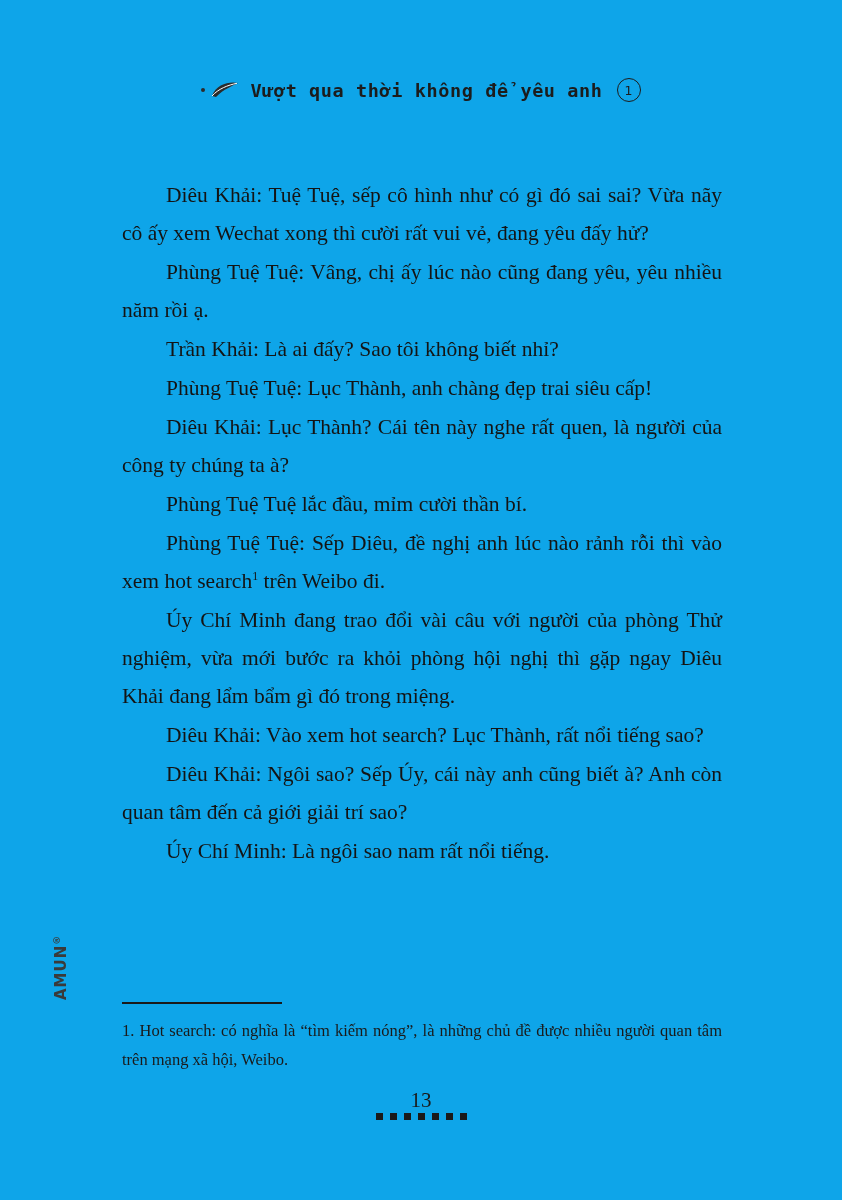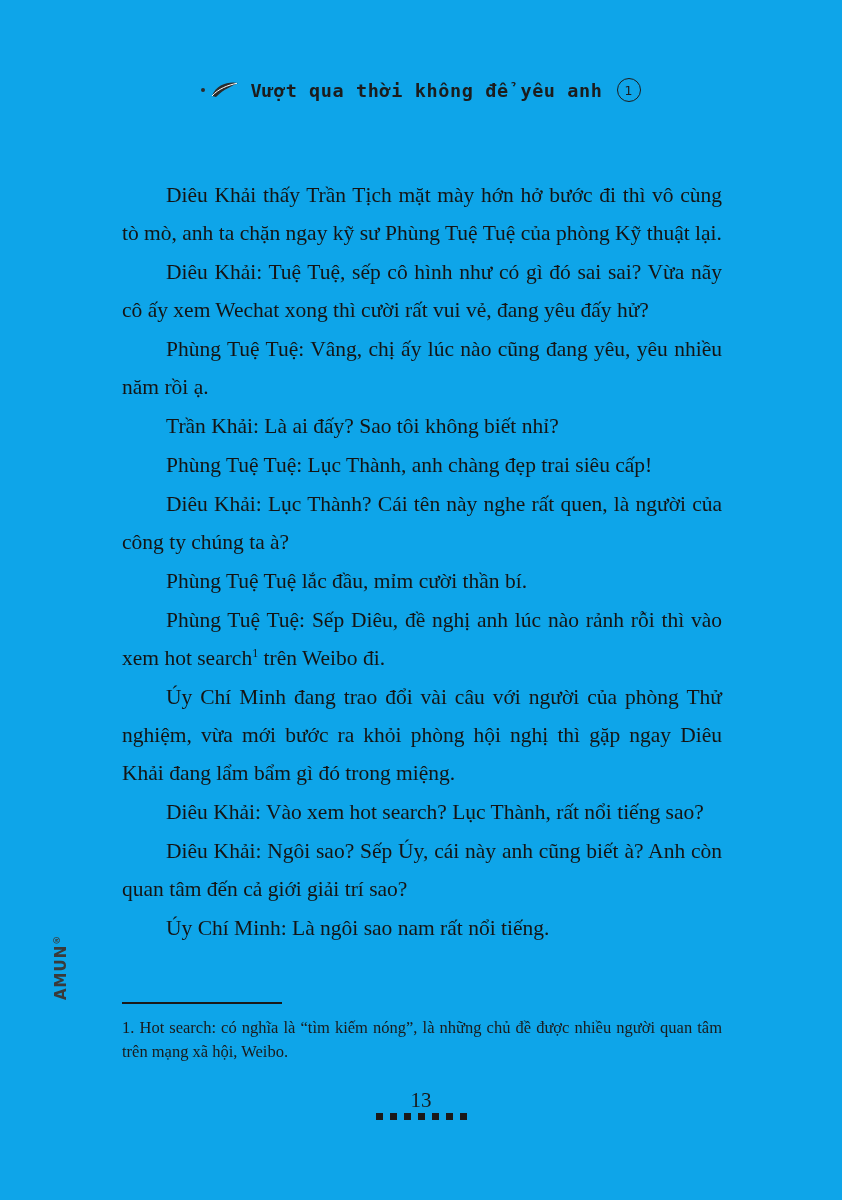--- a/index.html
+++ b/index.html
@@ -103,21 +103,21 @@
     width: 600px;
   }
   .footnote-rule {
     width: 160px;
     height: 2px;
     background: #1a1a1a;
     margin-bottom: 12px;
   }
   .footnote-text {
     font-size: 16.5px;
-    line-height: 24px;
+    line-height: 29px;
     color: #1a1a1a;
     margin: 0;
     text-align: justify;
   }
 
   
   .spine-logo {
     position: absolute;
     left: 52px;
     top: 1000px;
@@ -171,21 +171,20 @@
           <path d="M2 16 C6 4, 20 1, 28 3 C22 6, 14 9, 6 17 Z" fill="#2b2b2b"></path>
           <path d="M2 16 C8 9, 18 5, 27 3.3" stroke="#ffffff" stroke-width="1" fill="none"></path>
         </svg>
       </span>
     </span>
     <span class="header-title">Vượt qua thời không để yêu anh</span>
     <span class="page-badge">1</span>
   </div>
 
   <div class="content">
-    <p class="para last-line-left">Diêu Khải thấy Trần Tịch mặt mày hớn hở bước đi thì vô cùng tò mò, anh ta chặn ngay kỹ sư Phùng Tuệ Tuệ của phòng Kỹ thuật lại.</p>
     <p class="para last-line-left">Diêu Khải: Tuệ Tuệ, sếp cô hình như có gì đó sai sai? Vừa nãy cô ấy xem Wechat xong thì cười rất vui vẻ, đang yêu đấy hử?</p>
     <p class="para last-line-left">Phùng Tuệ Tuệ: Vâng, chị ấy lúc nào cũng đang yêu, yêu nhiều năm rồi ạ.</p>
     <p class="para last-line-left">Trần Khải: Là ai đấy? Sao tôi không biết nhỉ?</p>
     <p class="para last-line-left">Phùng Tuệ Tuệ: Lục Thành, anh chàng đẹp trai siêu cấp!</p>
     <p class="para last-line-left">Diêu Khải: Lục Thành? Cái tên này nghe rất quen, là người của công ty chúng ta à?</p>
     <p class="para last-line-left">Phùng Tuệ Tuệ lắc đầu, mỉm cười thần bí.</p>
     <p class="para last-line-left">
       <span>Phùng Tuệ Tuệ: Sếp Diêu, đề nghị anh lúc nào rảnh rỗi thì vào xem hot search<sup class="fn">1</sup> trên Weibo đi.</span>
     </p>
     <p class="para last-line-left">Úy Chí Minh đang trao đổi vài câu với người của phòng Thử nghiệm, vừa mới bước ra khỏi phòng hội nghị thì gặp ngay Diêu Khải đang lẩm bẩm gì đó trong miệng.</p>

